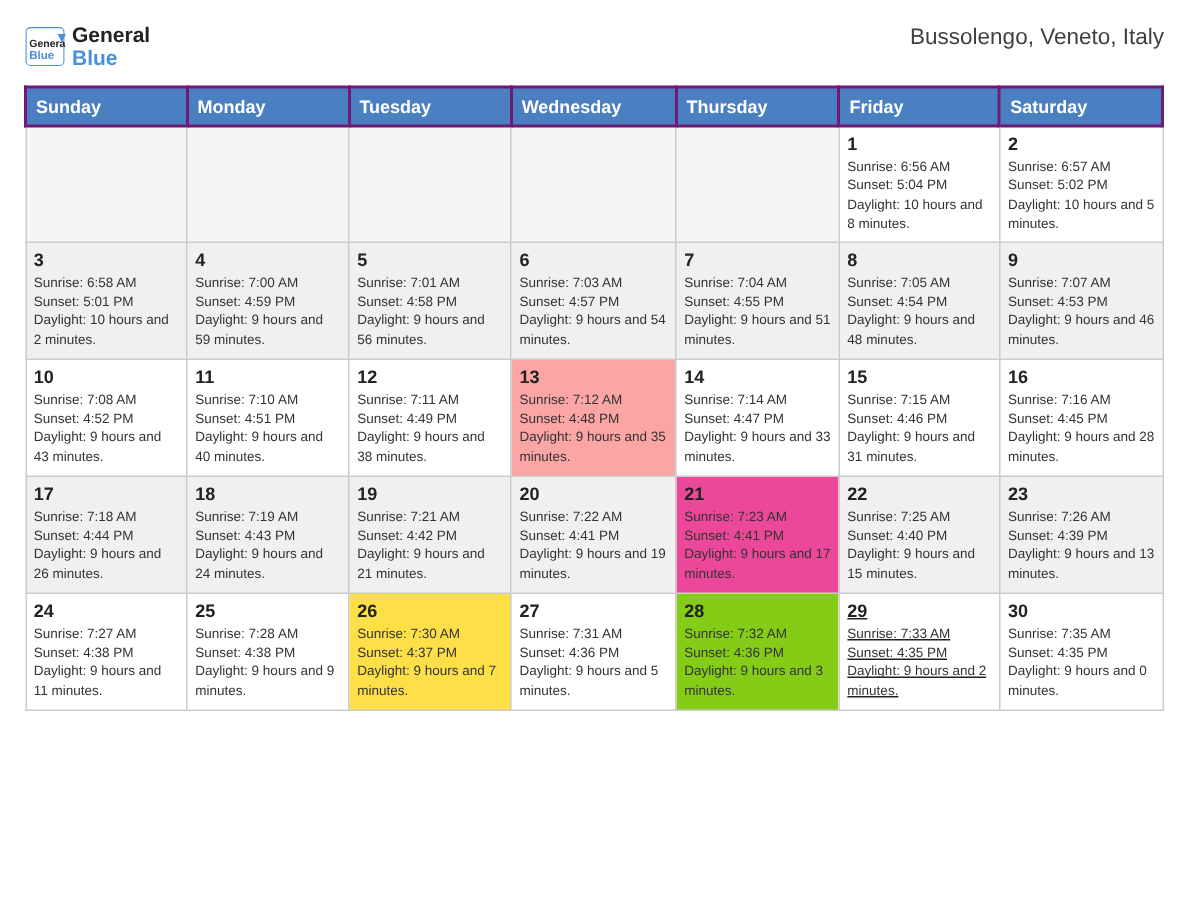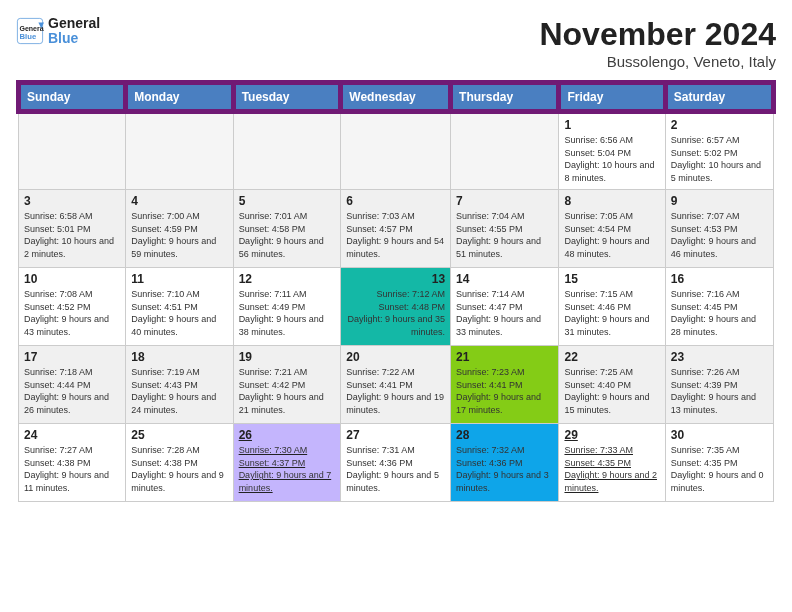--- a/index.html
+++ b/index.html
@@ -46,21 +46,21 @@
       width: 100%;
       border-collapse: collapse;
     }
     .calendar th {
       background: #4a7fc1;
       color: #fff;
       font-size: 12px;
       font-weight: bold;
       text-align: left;
       padding: 5px 6px;
-      border: 5px solid #701a75;
+      border: 2px solid #701a75;
     }
     .calendar td {
       border: 1px solid #ccc;
       vertical-align: top;
       padding: 4px 5px;
       font-size: 9.5px;
       color: #222;
       width: 113px;
       height: 78px;
       background: #fff;
@@ -94,21 +94,20 @@
         <text x="5" y="20" font-size="10" font-weight="bold" fill="#222">General</text>
         <text x="5" y="32" font-size="11" font-weight="bold" fill="#4a90d9">Blue</text>
         <polygon points="32,8 40,8 36,16" fill="#4a90d9"></polygon>
       </svg>
       <div style="display:flex; flex-direction:column; line-height:1.1;">
         <span style="font-size:14px; font-weight:bold; color:#222;">General</span>
         <span style="font-size:14px; font-weight:bold; color:#4a90d9;">Blue</span>
       </div>
     </div>
     <div class="title-block">
-      <div class="month-title">November 2024</div>
       <div class="location">Bussolengo, Veneto, Italy</div>
     </div>
   </div>
 
   <table class="calendar">
     <thead>
       <tr>
       <th>Sunday</th>
           <th>Monday</th>
           <th>Tuesday</th>
@@ -170,21 +169,21 @@
             <div class="day-info">Sunrise: 7:08 AM<br>Sunset: 4:52 PM<br>Daylight: 9 hours and 43 minutes.</div>
           </td>
           <td style="background: rgb(255, 255, 255);">
             <span class="day-num">11</span>
             <div class="day-info">Sunrise: 7:10 AM<br>Sunset: 4:51 PM<br>Daylight: 9 hours and 40 minutes.</div>
           </td>
           <td style="background: rgb(255, 255, 255);">
             <span class="day-num">12</span>
             <div class="day-info">Sunrise: 7:11 AM<br>Sunset: 4:49 PM<br>Daylight: 9 hours and 38 minutes.</div>
           </td>
-          <td style="background: #14b8a6; text-align: right;">
+          <td style="background: #fca5a5;">
             <span class="day-num">13</span>
             <div class="day-info">Sunrise: 7:12 AM<br>Sunset: 4:48 PM<br>Daylight: 9 hours and 35 minutes.</div>
           </td>
           <td style="background: rgb(255, 255, 255); margin-left: 20px;">
             <span class="day-num">14</span>
             <div class="day-info">Sunrise: 7:14 AM<br>Sunset: 4:47 PM<br>Daylight: 9 hours and 33 minutes.</div>
           </td>
           <td style="background: rgb(255, 255, 255);">
             <span class="day-num">15</span>
             <div class="day-info">Sunrise: 7:15 AM<br>Sunset: 4:46 PM<br>Daylight: 9 hours and 31 minutes.</div>
@@ -204,21 +203,21 @@
             <div class="day-info">Sunrise: 7:19 AM<br>Sunset: 4:43 PM<br>Daylight: 9 hours and 24 minutes.</div>
           </td>
           <td style="background: rgb(240, 240, 240);">
             <span class="day-num">19</span>
             <div class="day-info">Sunrise: 7:21 AM<br>Sunset: 4:42 PM<br>Daylight: 9 hours and 21 minutes.</div>
           </td>
           <td style="background: rgb(240, 240, 240);">
             <span class="day-num">20</span>
             <div class="day-info">Sunrise: 7:22 AM<br>Sunset: 4:41 PM<br>Daylight: 9 hours and 19 minutes.</div>
           </td>
-          <td style="background: #84cc16;">
+          <td style="background: #ec4899;">
             <span class="day-num">21</span>
             <div class="day-info">Sunrise: 7:23 AM<br>Sunset: 4:41 PM<br>Daylight: 9 hours and 17 minutes.</div>
           </td>
           <td style="background: rgb(240, 240, 240);">
             <span class="day-num">22</span>
             <div class="day-info">Sunrise: 7:25 AM<br>Sunset: 4:40 PM<br>Daylight: 9 hours and 15 minutes.</div>
           </td>
           <td style="background: rgb(240, 240, 240);">
             <span class="day-num">23</span>
             <div class="day-info">Sunrise: 7:26 AM<br>Sunset: 4:39 PM<br>Daylight: 9 hours and 13 minutes.</div>
@@ -226,29 +225,29 @@
         </tr>
         <tr>
           <td style="background: rgb(255, 255, 255);">
             <span class="day-num">24</span>
             <div class="day-info">Sunrise: 7:27 AM<br>Sunset: 4:38 PM<br>Daylight: 9 hours and 11 minutes.</div>
           </td>
           <td style="background: rgb(255, 255, 255);">
             <span class="day-num">25</span>
             <div class="day-info">Sunrise: 7:28 AM<br>Sunset: 4:38 PM<br>Daylight: 9 hours and 9 minutes.</div>
           </td>
-          <td style="background: #c4b5fd; text-decoration: underline;">
+          <td style="background: #fde047;">
             <span class="day-num">26</span>
             <div class="day-info">Sunrise: 7:30 AM<br>Sunset: 4:37 PM<br>Daylight: 9 hours and 7 minutes.</div>
           </td>
           <td style="background: rgb(255, 255, 255);">
             <span class="day-num">27</span>
             <div class="day-info">Sunrise: 7:31 AM<br>Sunset: 4:36 PM<br>Daylight: 9 hours and 5 minutes.</div>
           </td>
-          <td style="background: #0ea5e9;">
+          <td style="background: #84cc16;">
             <span class="day-num">28</span>
             <div class="day-info">Sunrise: 7:32 AM<br>Sunset: 4:36 PM<br>Daylight: 9 hours and 3 minutes.</div>
           </td>
           <td style="background: rgb(255, 255, 255); text-decoration: underline;">
             <span class="day-num">29</span>
             <div class="day-info">Sunrise: 7:33 AM<br>Sunset: 4:35 PM<br>Daylight: 9 hours and 2 minutes.</div>
           </td>
           <td style="background: rgb(255, 255, 255);">
             <span class="day-num">30</span>
             <div class="day-info">Sunrise: 7:35 AM<br>Sunset: 4:35 PM<br>Daylight: 9 hours and 0 minutes.</div>

